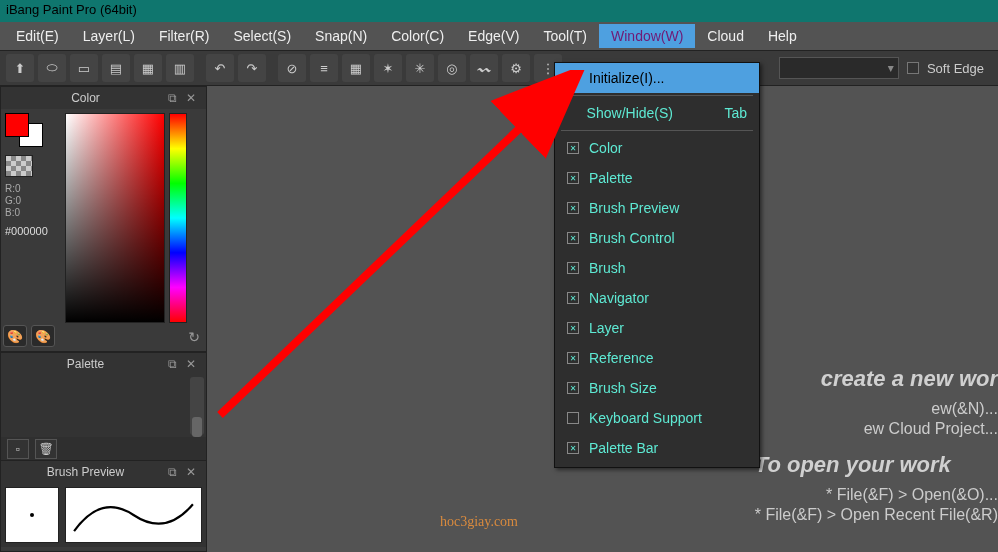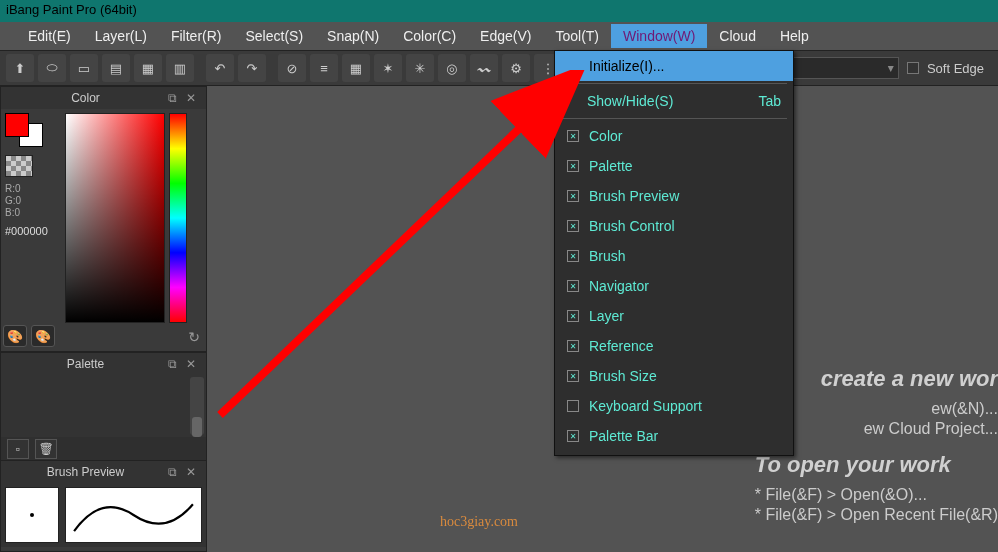--- a/index.html
+++ b/index.html
@@ -1,20 +1,20 @@
 <!DOCTYPE html>
 <html><head>
 <meta charset="utf-8">
 <style>
 * { margin: 0; padding: 0; box-sizing: border-box; font-family: "Segoe UI", Arial, sans-serif; }
 body { background: #535353; width: 998px; height: 552px; overflow: hidden; position: relative; color: #ccc; font-size: 13px; }
 
 .titlebar { background: #0f766e; color: #000; height: 22px; padding: 2px 6px; font-size: 13px; }
 
-.menubar { background: #535353; height: 28px; display: flex; align-items: center; padding-left: 16px; }
+.menubar { background: #535353; height: 28px; display: flex; align-items: center; padding-left: 4px; }
 .menubar-item { padding: 4px 12px; color: #eee; font-size: 14px; cursor: pointer; }
 .menubar-item.active { background: #4ea0e0; color: #701a75; }
 
 .toolbar { background: #3a3a3a; height: 36px; display: flex; align-items: center; padding: 0 4px; border-top: 1px solid #222; border-bottom: 1px solid #222; }
 .toolbar-btn { width: 28px; height: 28px; background: #444; margin: 0 2px; display: flex; align-items: center; justify-content: center; border-radius: 3px; color: #ccc; }
 .toolbar-sep { width: 8px; }
 .toolbar-right { margin-left: auto; display: flex; align-items: center; gap: 8px; padding-right: 10px; }
 .combo { background: #2a2a2a; border: 1px solid #555; height: 22px; width: 120px; color: #888; font-size: 12px; padding: 0 4px; display: flex; align-items: center; justify-content: flex-end; }
 .checkbox { width: 12px; height: 12px; border: 1px solid #777; background: #333; display: inline-block; }
 
@@ -44,31 +44,31 @@
 .palette-scroll::after { content: ""; position: absolute; left: 2px; right: 2px; top: 40px; height: 20px; background: #666; border-radius: 3px; }
 .palette-foot { height: 24px; background: #2f2f2f; display: flex; align-items: center; gap: 6px; padding: 0 6px; }
 .foot-btn { width: 22px; height: 20px; border: 1px solid #555; background: #333; display: flex; align-items: center; justify-content: center; font-size: 12px; }
 
 .brushprev-panel { left: 0; top: 460px; width: 207px; height: 92px; }
 .brushprev-body { display: flex; height: 64px; background: #333; padding: 4px; gap: 6px; }
 .bp-thumb { background: #fff; border: 1px solid #222; display: flex; align-items: center; justify-content: center; }
 .bp-thumb.small { width: 54px; }
 .bp-thumb.big { flex: 1; position: relative; }
 
-.dropdown { position: absolute; left: 554px; top: 50px; width: 240px; background: #2e2e2e; border: 1px solid #111; box-shadow: 2px 2px 4px rgba(0,0,0,0.5); z-index: 10; padding-bottom: 4px; }
+.dropdown { position: absolute; left: 554px; top: 62px; width: 206px; background: #2e2e2e; border: 1px solid #111; box-shadow: 2px 2px 4px rgba(0,0,0,0.5); z-index: 10; padding-bottom: 4px; }
 .dd-item { height: 30px; display: flex; align-items: center; padding: 0 12px; color: #5eead4; font-size: 14px; position: relative; }
 .dd-item.hover { background: #4ea0e0; color: #000; }
 .dd-sep { height: 1px; background: #555; margin: 2px 6px; }
 .dd-sub { display: flex; justify-content: space-between; width: 100%; }
 .dd-check { width: 12px; height: 12px; border: 1px solid #888; margin-right: 10px; font-size: 8px; display: flex; align-items: center; justify-content: center; }
 
 .canvas-area { position: absolute; left: 207px; top: 86px; right: 0; bottom: 0; background: #535353; }
 .welcome { position: absolute; right: 0; top: 280px; color: #ccc; font-size: 18px; }
 .welcome h2 { font-size: 22px; font-weight: bold; font-style: italic; color: #d0d0d0; margin-bottom: 8px; }
-.welcome .line { font-size: 16px; margin: 2px 0; }
+.welcome .line { font-size: 16px; margin: 2px 0; text-align: right; }
 .watermark { position: absolute; left: 440px; top: 514px; color: #d88a3e; font-size: 14px; font-family: Georgia, serif; }
 
 .arrow { position: absolute; left: 210px; top: 70px; z-index: 20; pointer-events: none; }
 </style>
 </head>
 <body>
 
 <div class="titlebar">
   <span>iBang Paint Pro (64bit)</span>
 </div>

